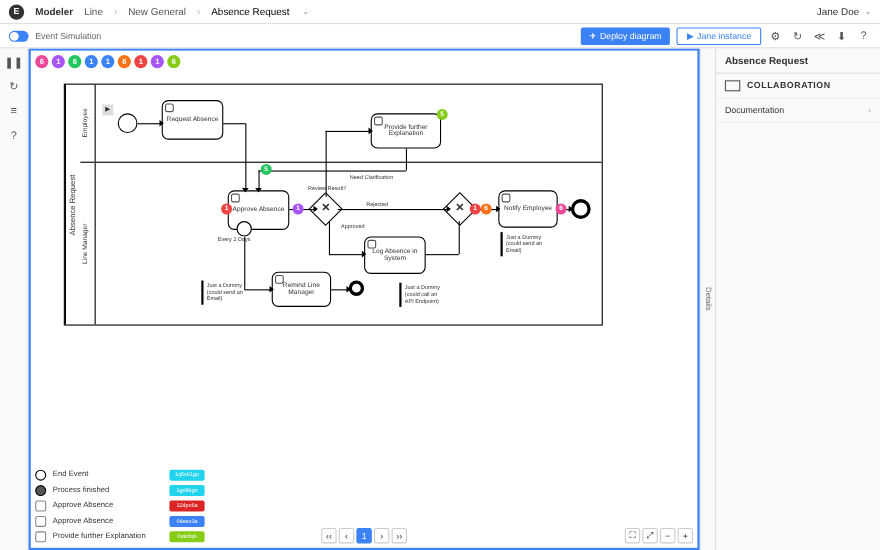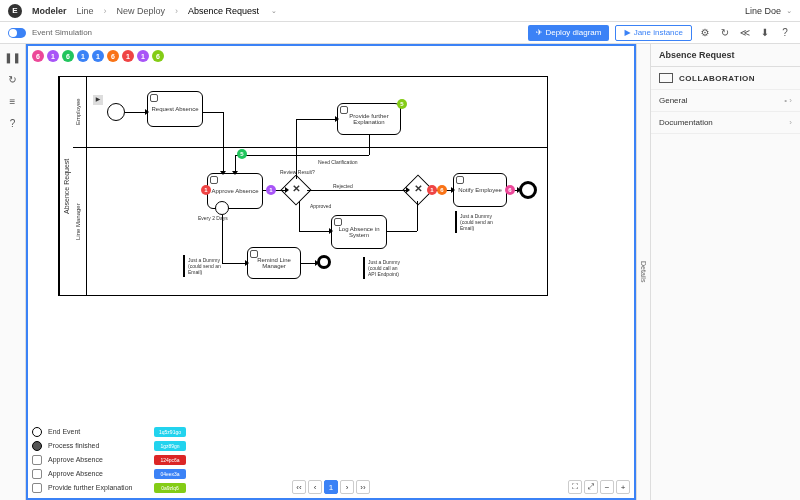--- a/index.html
+++ b/index.html
@@ -57,42 +57,42 @@
 .ltext{width:100px}
 .pager{position:absolute;bottom:4px;left:50%;transform:translateX(-50%);display:flex;gap:2px;align-items:center}
 .pbtn{width:14px;height:14px;border:1px solid #ccc;border-radius:2px;display:flex;align-items:center;justify-content:center;font-size:8px;cursor:pointer;background:#fff}
 .pbtn.active{background:#3b82f6;color:#fff;border-color:#3b82f6}
 .details-tab{width:14px;background:#fafafa;border-left:1px solid #ddd;display:flex;align-items:center;justify-content:center;writing-mode:vertical-rl;font-size:7px;color:#666}
 .panel{width:150px;background:#fafafa;border-left:1px solid #ddd;display:flex;flex-direction:column}
 .ptitle{font-size:9px;font-weight:bold;padding:6px 8px;border-bottom:1px solid #ddd}
 .ptabs{display:flex;font-size:8px}
 .ptab{padding:4px 8px;border-bottom:2px solid transparent;color:#888;cursor:pointer}
 .ptab.active{border-bottom-color:#3b82f6;color:#333}
-.psec{padding:6px 8px;font-size:8px;border-bottom:1px solid #eee;display:flex;align-items:center;gap:6px}
+.psec{padding:6px 8px;font-size:8px;border-bottom:1px solid #eee;display:flex;gap:6px}
 .psec.h{font-weight:bold;letter-spacing:0.5px}
 .psec .r{margin-left:auto;color:#aaa;font-size:8px}
 .collab-icon{width:14px;height:10px;border:1px solid #555;display:inline-block}
 .zoom{position:absolute;bottom:4px;right:4px;display:flex;gap:2px}
 </style>
 </head>
 <body>
 
 <div class="app">
   <div class="topbar">
     <div class="logo">E</div>
     <span style="font-weight:600">Modeler</span>
     <span class="crumb">Line</span>
     <span class="crumb-sep">›</span>
-    <span class="crumb">New Deploy</span>
+    <span class="crumb">New General</span>
     <span class="crumb-sep">›</span>
     <span class="crumb active">Absence Request</span>
     <span class="chev">⌄</span>
     <div class="spacer"></div>
     <div class="user">
-      <span>Line Doe</span>
+      <span>Jane Doe</span>
       <span class="chev">⌄</span>
     </div>
   </div>
 
   <div class="subbar">
     <div class="toggle"></div>
     <span class="sim-label">Event Simulation</span>
     <div class="spacer"></div>
     <button class="btn btn-primary">✈ <span>Deploy diagram</span></button>
     <button class="btn btn-outline">▶ <span>Jane instance</span></button>
@@ -269,22 +269,18 @@
 
     <div class="details-tab">Details</div>
 
     <div class="panel">
       <div class="ptitle">Absence Request</div>
       <div class="psec h">
         <span class="collab-icon"></span>
         <span>COLLABORATION</span>
       </div>
       <div class="psec">
-        <span>General</span>
-          <span class="r">• ›</span>
-      </div>
-      <div class="psec">
         <span>Documentation</span>
           <span class="r">›</span>
       </div>
     </div>
   </div>
 </div>
 
 </body></html>

